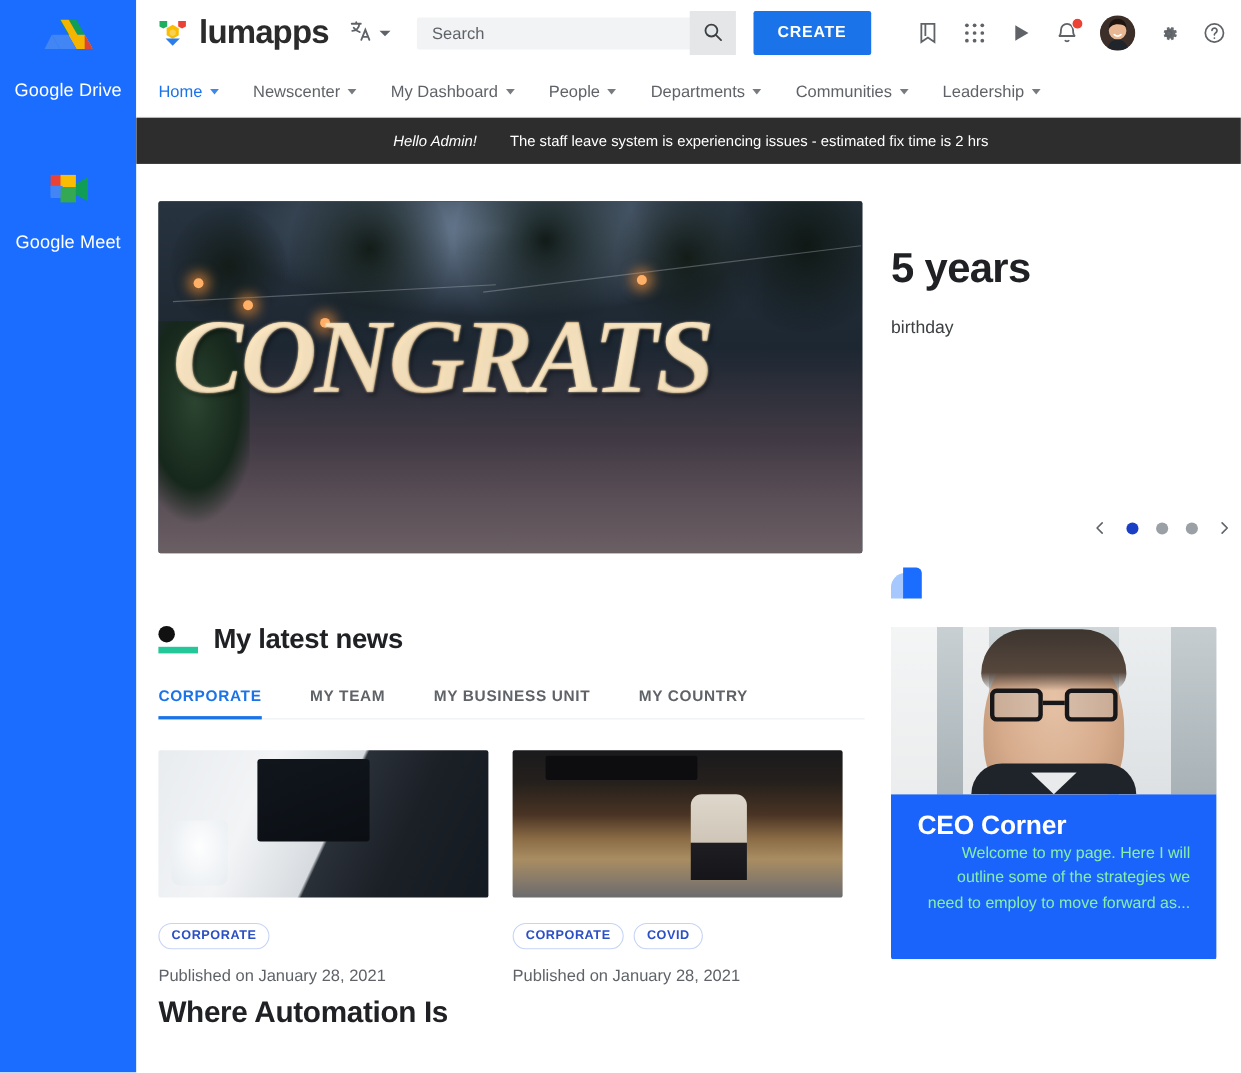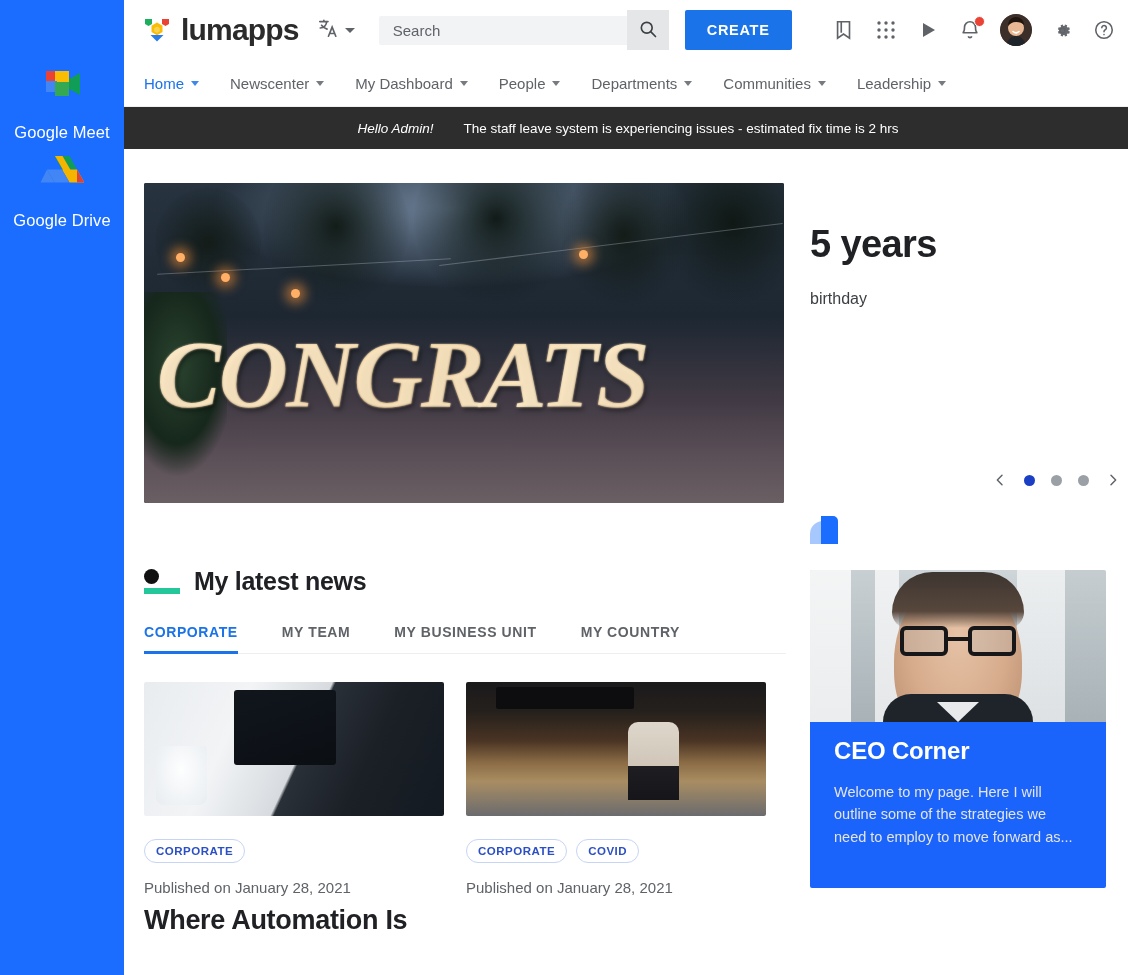--- a/index.html
+++ b/index.html
@@ -102,21 +102,21 @@
       radial-gradient(ellipse 16% 55% at 92% 20%, #0f1813 0%, rgba(15,24,19,0) 74%);
     opacity:.95;
   }
   .hero-bush { position:absolute; left:0; top:34%; width:13%; height:58%;
     background: radial-gradient(ellipse 70% 60% at 40% 40%, #2b4430 0%, #16271b 70%, rgba(10,18,12,0) 100%);
   }
   .hero-lamp { position:absolute; width:9px;height:9px;border-radius:50%;
     background:#ffb066; box-shadow:0 0 11px 6px rgba(255,150,60,.55); }
   .hero-wire { position:absolute; height:1px; background:rgba(200,205,215,.32); }
   .balloons { position:absolute; left:2%; right:0; top:29%; height:46%;
-     display:flex; align-items:flex-end; }
+     display:flex; align-items:flex-start; }
   .bl { font-family:"Liberation Serif", serif; font-weight:700; font-style:italic;
      color:#e8c083; text-shadow: 0 0 2px rgba(255,235,200,.9), 2px 3px 5px rgba(0,0,0,.45);
      background: linear-gradient(150deg,#fff3da 0%, #e2bb80 32%, #c8934f 55%, #f6e1bb 74%, #b3813f 100%);
      -webkit-background-clip:text; background-clip:text; color:transparent;
      font-size: 96px; letter-spacing: -2px; line-height:1; }
 
   
   .side-top { padding-top: 40px; }
   .side-title { font-size: 38px; font-weight:700; color:#202124; letter-spacing:-.6px; }
   .side-sub { margin-top: 24px; font-size:16px; color:#3c4043; }
@@ -197,56 +197,56 @@
      border-radius:6px; background: rgba(170,185,195,.22); }
   .gl-l { left:0 } .gl-r { right:0 }
   .gl-bridge { position:absolute; left:48px; top:11px; width:20px;height:4px; background:#17171a; }
   .ceo-body { position:absolute; left:50%; transform:translateX(-50%); bottom:0;
      width:150px; height:28px; background:#1f242b; border-radius:40px 40px 0 0; }
   .ceo-collar { position:absolute; left:50%; transform:translateX(-50%); bottom:0;
      width:42px;height:20px; background:#e9eaec; clip-path: polygon(50% 100%, 0 0, 100% 0);}
   .ceo-body-wrap{position:absolute;inset:0;overflow:hidden;}
   .ceo-text { background:#1a63fb; padding: 15px 24px 40px; }
   .ceo-title { font-size:24px; font-weight:700; color:#fff; letter-spacing:-.2px; }
-  .ceo-desc { margin-top: 16px; font-size:14.5px; line-height:1.55; color:#e5e5e5; }
+  .ceo-desc { font-size:14.5px; line-height:1.55; color:#86efac;text-align:right; }
 </style>
 </head>
 <body>
 
 <div class="page">
 
   <aside class="left-rail">
-    <div class="rail-app meet">
-      <span class="rail-icon">
-        <svg width="42" height="36" viewBox="0 0 42 36" aria-hidden="true">
-          <rect x="5" y="3" width="12" height="11" fill="#ea4335"></rect>
-          <rect x="14" y="3" width="14" height="13" fill="#fbbc04"></rect>
-          <rect x="5" y="13" width="11" height="11" fill="#4285f4"></rect>
-          <rect x="14" y="14" width="14" height="14" fill="#34a853"></rect>
-          <polygon points="28,11 39,5 39,27 28,21" fill="#0f9d58"></polygon>
-          <rect x="5" y="13" width="9" height="9" fill="#4285f4"></rect>
-        </svg>
-      </span>
-      <span class="rail-label">Google Meet</span>
-    </div>
-
     <div class="rail-app drive">
       <span class="rail-icon">
         <svg width="44" height="40" viewBox="0 0 44 40" aria-hidden="true">
           <polygon points="14.5,2 29.5,2 37,15.5 22,15.5" fill="#0f9d58"></polygon>
           <polygon points="29.5,2 44,27 36.5,27 22,2" fill="#f4b400" transform="translate(-7,0)"></polygon>
           <polygon points="22,15.5 37,15.5 44.5,28.5 29.5,28.5" fill="#f4b400"></polygon>
           <polygon points="22,15.5 29.5,28.5 14.5,28.5 7,15.5" fill="#4285f4"></polygon>
           <polygon points="7,15.5 14.5,28.5 7,28.5 0.5,28.5" fill="#4285f4"></polygon>
           <polygon points="0,28.5 14.5,28.5 14.5,28.5 7,28.5" fill="#4285f4"></polygon>
           <polygon points="37,15.5 44.5,28.5 37,28.5" fill="#db4437"></polygon>
           <polygon points="14.5,2 7,15.5 0,28.5 7.5,28.5 22,2" fill="#0f9d58" opacity="0"></polygon>
         </svg>
       </span>
       <span class="rail-label">Google Drive</span>
+    </div>
+
+    <div class="rail-app meet">
+      <span class="rail-icon">
+        <svg width="42" height="36" viewBox="0 0 42 36" aria-hidden="true">
+          <rect x="5" y="3" width="12" height="11" fill="#ea4335"></rect>
+          <rect x="14" y="3" width="14" height="13" fill="#fbbc04"></rect>
+          <rect x="5" y="13" width="11" height="11" fill="#4285f4"></rect>
+          <rect x="14" y="14" width="14" height="14" fill="#34a853"></rect>
+          <polygon points="28,11 39,5 39,27 28,21" fill="#0f9d58"></polygon>
+          <rect x="5" y="13" width="9" height="9" fill="#4285f4"></rect>
+        </svg>
+      </span>
+      <span class="rail-label">Google Meet</span>
     </div>
   </aside>
 
   <div class="right">
 
     <header class="header">
       <div class="brand">
         <span class="brand-mark">
           <svg width="30" height="30" viewBox="0 0 30 30" aria-hidden="true">
             <path d="M3 4 h7 v5 l-3.5 2 L3 9 Z" fill="#1eaf5e"></path>

